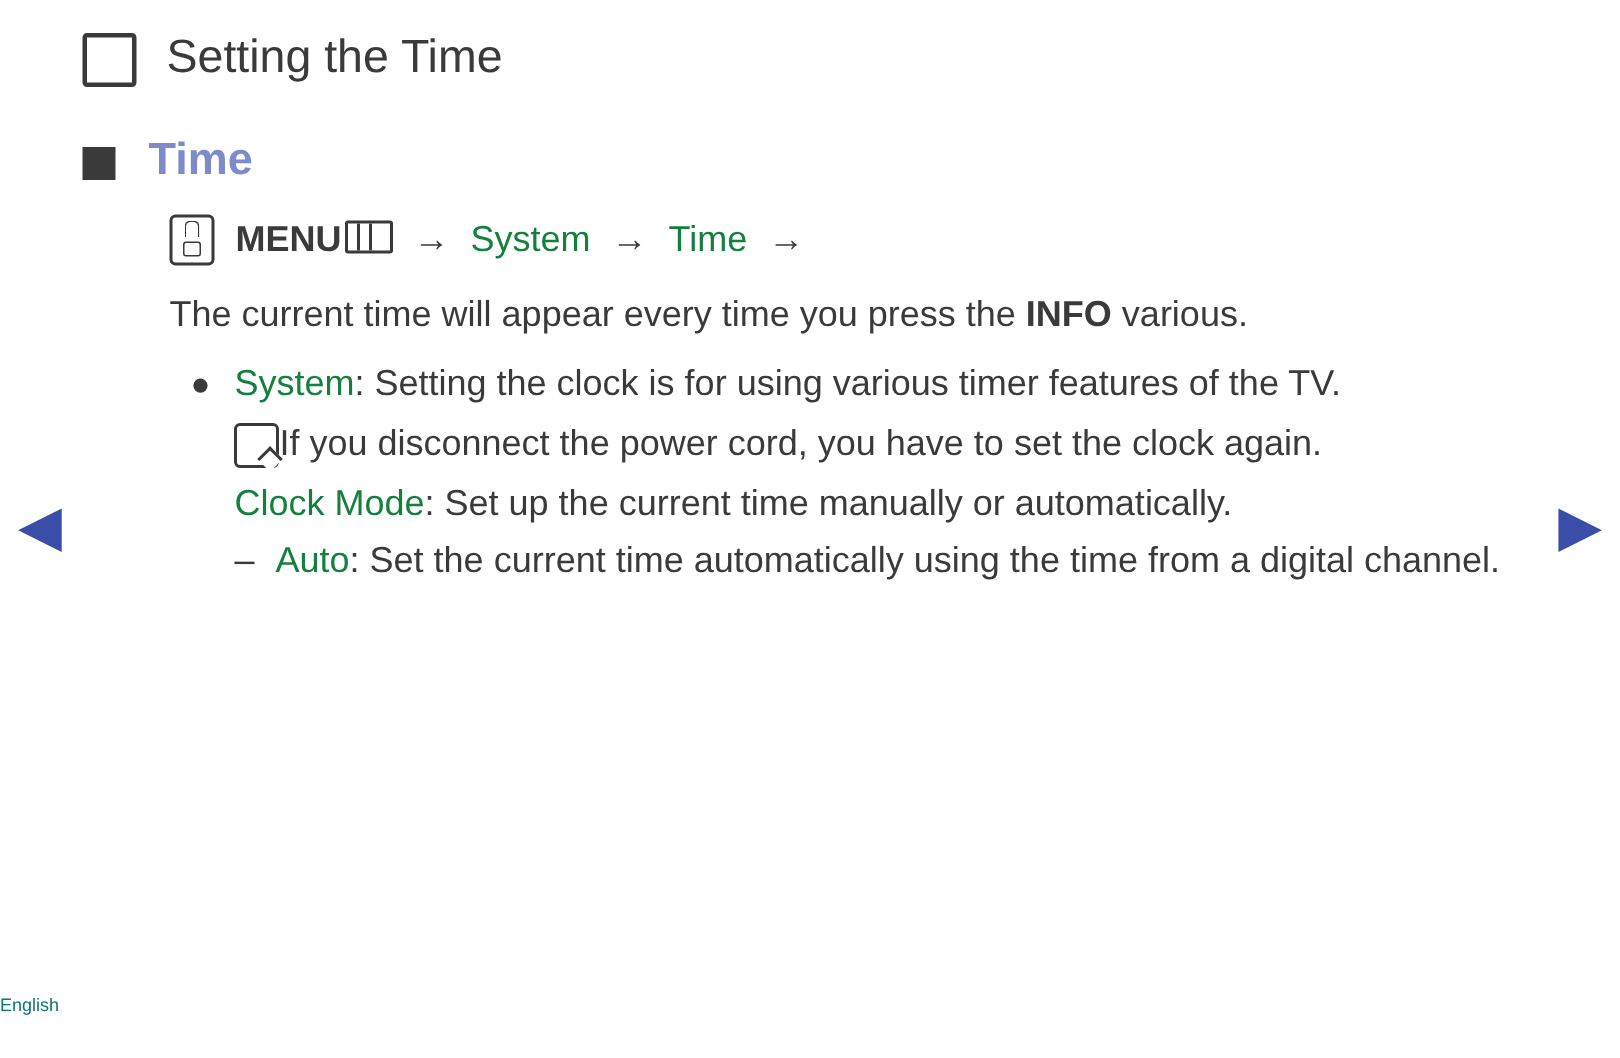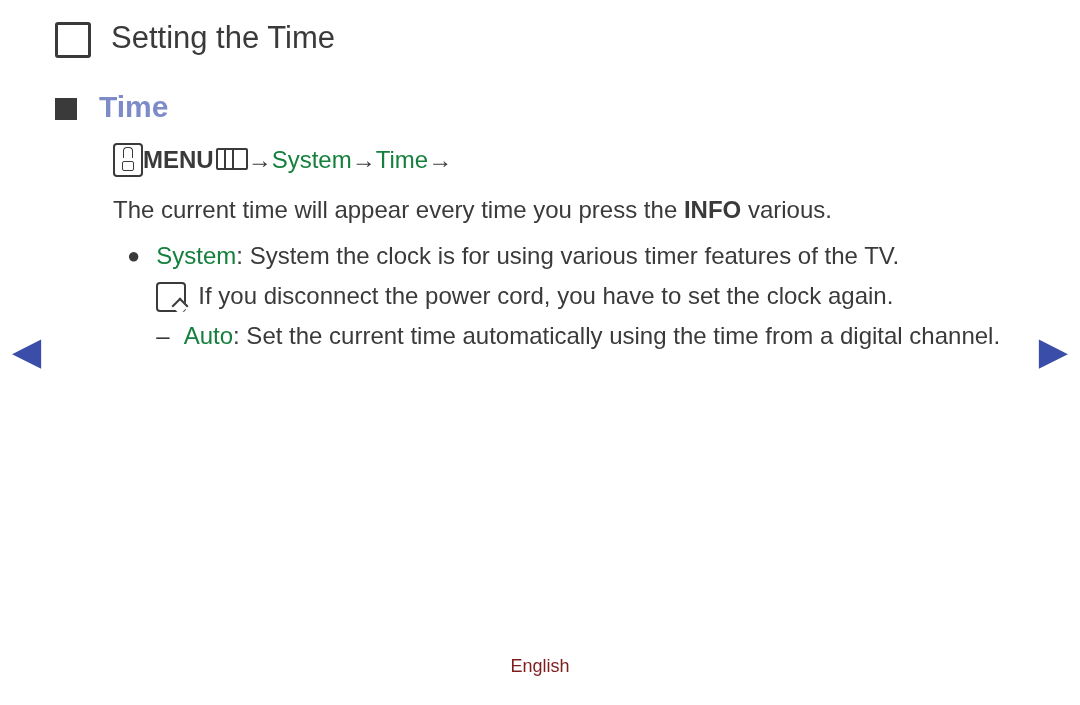--- a/index.html
+++ b/index.html
@@ -28,21 +28,21 @@
     width:30px;height:30px;border:3px solid #3a3a3a;border-radius:3px;
     flex:0 0 auto;margin-top:4px;
   }
   .h1{font-size:31px;font-weight:400;color:#3a3a3a;}
   .h2-row{display:flex;align-items:center;gap:22px;margin:0 0 18px 0;}
   .square-bullet{
     width:22px;height:22px;background:#3a3a3a;flex:0 0 auto;margin-top:4px;
   }
   .h2{font-size:30px;font-weight:bold;color:#7d8cc9;}
   .body{margin-left:58px;font-size:24px;line-height:1.5;}
-  .path-row{display:flex;align-items:center;gap:0;margin-bottom:14px;}
+  .path-row{display:flex;align-items:center;gap:14px;margin-bottom:14px;}
   .bold{font-weight:bold;color:#3a3a3a;}
   .link{color:#15803d;}
   .arrow-sep{color:#3a3a3a;font-size:24px;}
   .touch-icon{
     width:26px;height:30px;border:2px solid #3a3a3a;border-radius:4px;
     position:relative;flex:0 0 auto;
   }
   .touch-icon::before{
     content:"";position:absolute;top:2px;left:8px;width:8px;height:10px;
     border:1.5px solid #3a3a3a;border-radius:4px 4px 0 0;border-bottom:none;
@@ -67,35 +67,35 @@
   }
   .enter-icon::before{
     content:"↵";position:absolute;top:-3px;left:10px;right:0;
     font-size:18px;color:#3a3a3a;
   }
   .intro{margin-bottom:10px;}
   .list{list-style:none;padding:0;margin:0 0 0 14px;}
   .li{display:flex;gap:16px;margin-bottom:4px;}
   .dot{flex:0 0 auto;font-size:22px;line-height:1.6;color:#3a3a3a;}
   .li-body{flex:1 1 auto;}
-  .note-row{display:flex;gap:12px;align-items:flex-start;margin:4px 0 4px 0;}
+  .note-row{display:flex;gap:0;align-items:flex-start;margin:4px 0 4px 0;}
   .note-icon{
     width:26px;height:26px;border:2px solid #3a3a3a;border-radius:4px;
     position:relative;flex:0 0 auto;margin-top:4px;
   }
   .note-icon::before{
     content:"";position:absolute;right:-2px;bottom:-2px;width:10px;height:10px;
     background:#fff;border-left:2px solid #3a3a3a;border-top:2px solid #3a3a3a;
     transform:rotate(45deg);transform-origin:center;
   }
   .sub{display:flex;gap:14px;margin-top:2px;}
   .dash{flex:0 0 auto;color:#3a3a3a;font-size:24px;}
   .footer{
-    position:absolute;bottom:28px;left:0;right:0;text-align:center;
-    font-size:18px;color:#7f1d1d;
+    position:absolute;bottom:28px;left:0;right:0;text-align:left;
+    font-size:12px;color:#0f766e;
   }
 </style>
 </head>
 <body>
 
 <div class="page">
 
   <div class="arrow arrow-left">◀</div>
   <div class="arrow arrow-right">▶</div>
 
@@ -126,27 +126,30 @@
       </div>
 
       <div class="intro">
         <span>The current time will appear every time you press the </span><span class="bold">INFO</span><span> various.</span>
       </div>
 
       <ul class="list">
         <li class="li">
           <span class="dot">●</span>
           <div class="li-body">
-            <span class="link">System</span><span>: System the clock is for using various timer features of the TV.</span>
+            <span class="link">System</span><span>: Setting the clock is for using various timer features of the TV.</span>
 
             <div class="note-row">
               <span class="note-icon"></span>
               <span>If you disconnect the power cord, you have to set the clock again.</span>
             </div>
 
+            <div>
+              <span class="link">Clock Mode</span><span>: Set up the current time manually or automatically.</span>
+            </div>
 
             <div class="sub">
               <span class="dash">–</span>
               <div>
                 <span class="link">Auto</span><span>: Set the current time automatically using the time from a digital channel.</span>
               </div>
             </div>
 
           </div>
         </li>

